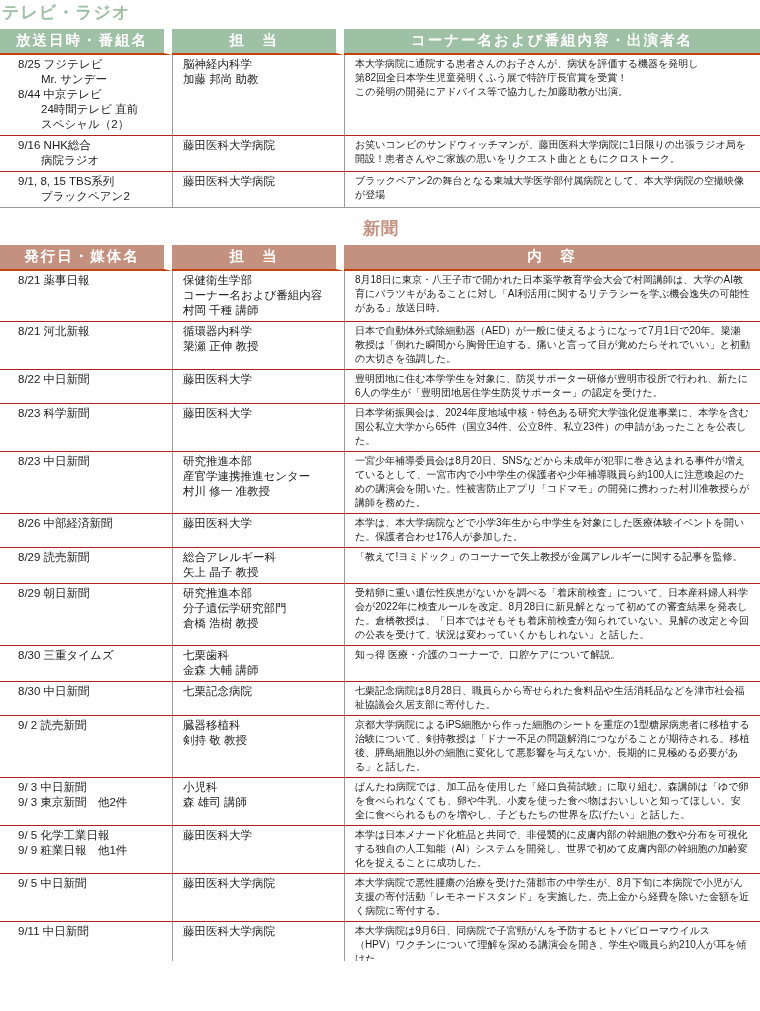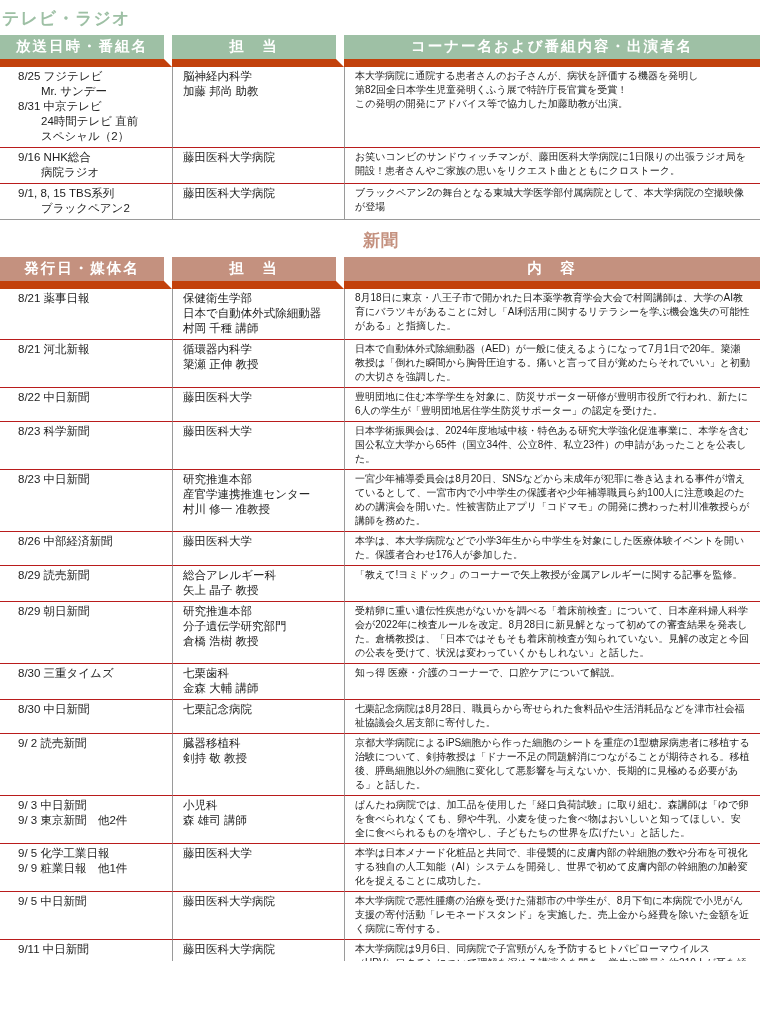--- a/index.html
+++ b/index.html
@@ -8,21 +8,21 @@
     background: #ffffff;
     font-family: "Liberation Sans", "DejaVu Sans", sans-serif;
     color: #1c1c1c;
   }
   .page {
     position: relative;
     width: 760px;
     height: 961px;
     overflow: hidden;
     box-sizing: border-box;
-    padding-top: 8px;
+    padding-top: 2px;
     border-radius: 13px;
   }
   .section-title {
     margin: 0 0 5px 2px;
     font-size: 17px;
     font-weight: bold;
     letter-spacing: 1px;
     line-height: 22px;
   }
   .tv-title { color: var(--tv-accent); }
@@ -40,21 +40,21 @@
 
   thead th {
     box-sizing: border-box;
     height: 22px;
     padding: 2px 0 3px;
     font-size: 14.5px;
     font-weight: bold;
     letter-spacing: 2px;
     text-align: center;
     color: #ffffff;
-    border-bottom: 8px solid #c2410c;
+    border-bottom: 2px solid #c2410c;
   }
   thead th:nth-child(1), thead th:nth-child(2) { border-right: 8px solid #ffffff; }
   .tv-table thead th { background: var(--tv-accent); }
   .np-table thead th { background: var(--np-accent); }
 
   tbody td {
     box-sizing: border-box;
     vertical-align: top;
     padding: 2px 10px 3px;
     white-space: pre-line;
@@ -85,21 +85,21 @@
         <tr>
           <th>放送日時・番組名</th>
           <th>担　当</th>
           <th>コーナー名および番組内容・出演者名</th>
         </tr>
       </thead>
       <tbody id="tv-rows">
           <tr>
             <td class="c-media">8/25 フジテレビ
 　　Mr. サンデー
-8/31 中京テレビ
+8/44 中京テレビ
 　　24時間テレビ 直前
 　　スペシャル（2）</td>
             <td class="c-staff">脳神経内科学
 加藤 邦尚 助教</td>
             <td class="c-content">本大学病院に通院する患者さんのお子さんが、病状を評価する機器を発明し
 第82回全日本学生児童発明くふう展で特許庁長官賞を受賞！
 この発明の開発にアドバイス等で協力した加藤助教が出演。</td>
           </tr>
           <tr>
             <td class="c-media">9/16 NHK総合
@@ -129,23 +129,23 @@
         <tr>
           <th>発行日・媒体名</th>
           <th>担　当</th>
           <th>内　容</th>
         </tr>
       </thead>
       <tbody id="np-rows">
           <tr>
             <td class="c-media">8/21 薬事日報</td>
             <td class="c-staff">保健衛生学部
-日本で自動体外式除細動器
+コーナー名および番組内容
 村岡 千種 講師</td>
-            <td class="c-content">8月18日に東京・八王子市で開かれた日本薬学教育学会大会で村岡講師は、大学のAI教育にバラツキがあることに対し「AI利活用に関するリテラシーを学ぶ機会逸失の可能性がある」と指摘した。</td>
+            <td class="c-content">8月18日に東京・八王子市で開かれた日本薬学教育学会大会で村岡講師は、大学のAI教育にバラツキがあることに対し「AI利活用に関するリテラシーを学ぶ機会逸失の可能性がある」放送日時。</td>
           </tr>
           <tr>
             <td class="c-media">8/21 河北新報</td>
             <td class="c-staff">循環器内科学
 簗瀬 正伸 教授</td>
             <td class="c-content">日本で自動体外式除細動器（AED）が一般に使えるようになって7月1日で20年。簗瀬教授は「倒れた瞬間から胸骨圧迫する。痛いと言って目が覚めたらそれでいい」と初動の大切さを強調した。</td>
           </tr>
           <tr>
             <td class="c-media">8/22 中日新聞</td>
             <td class="c-staff">藤田医科大学</td>

